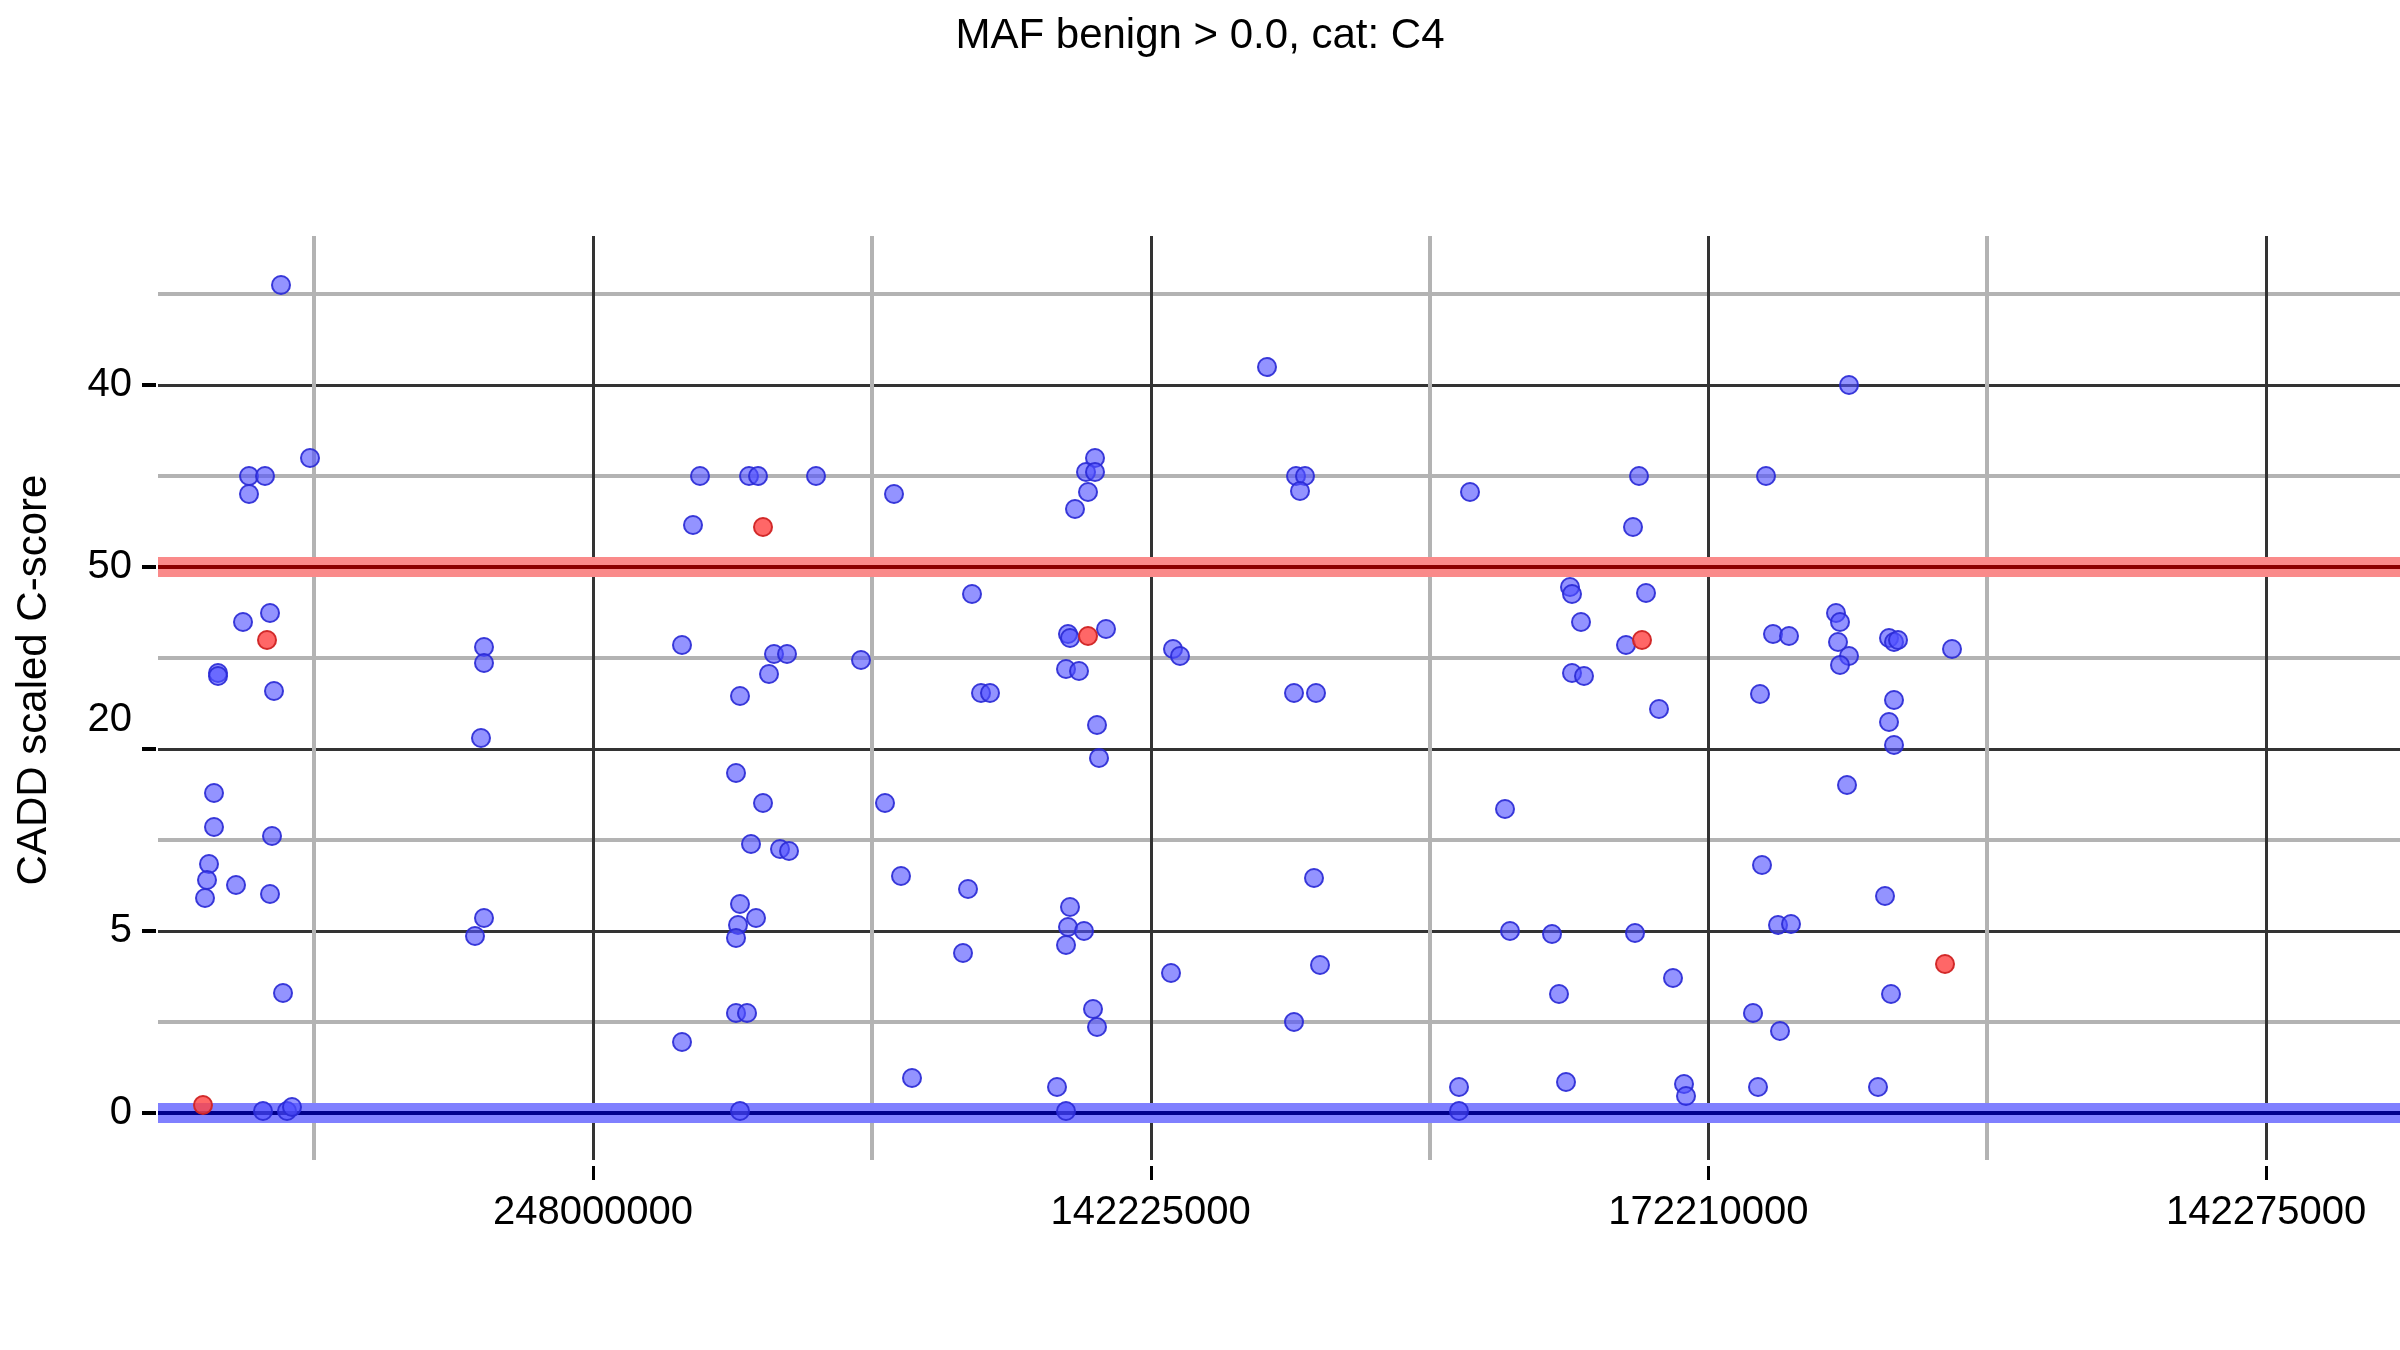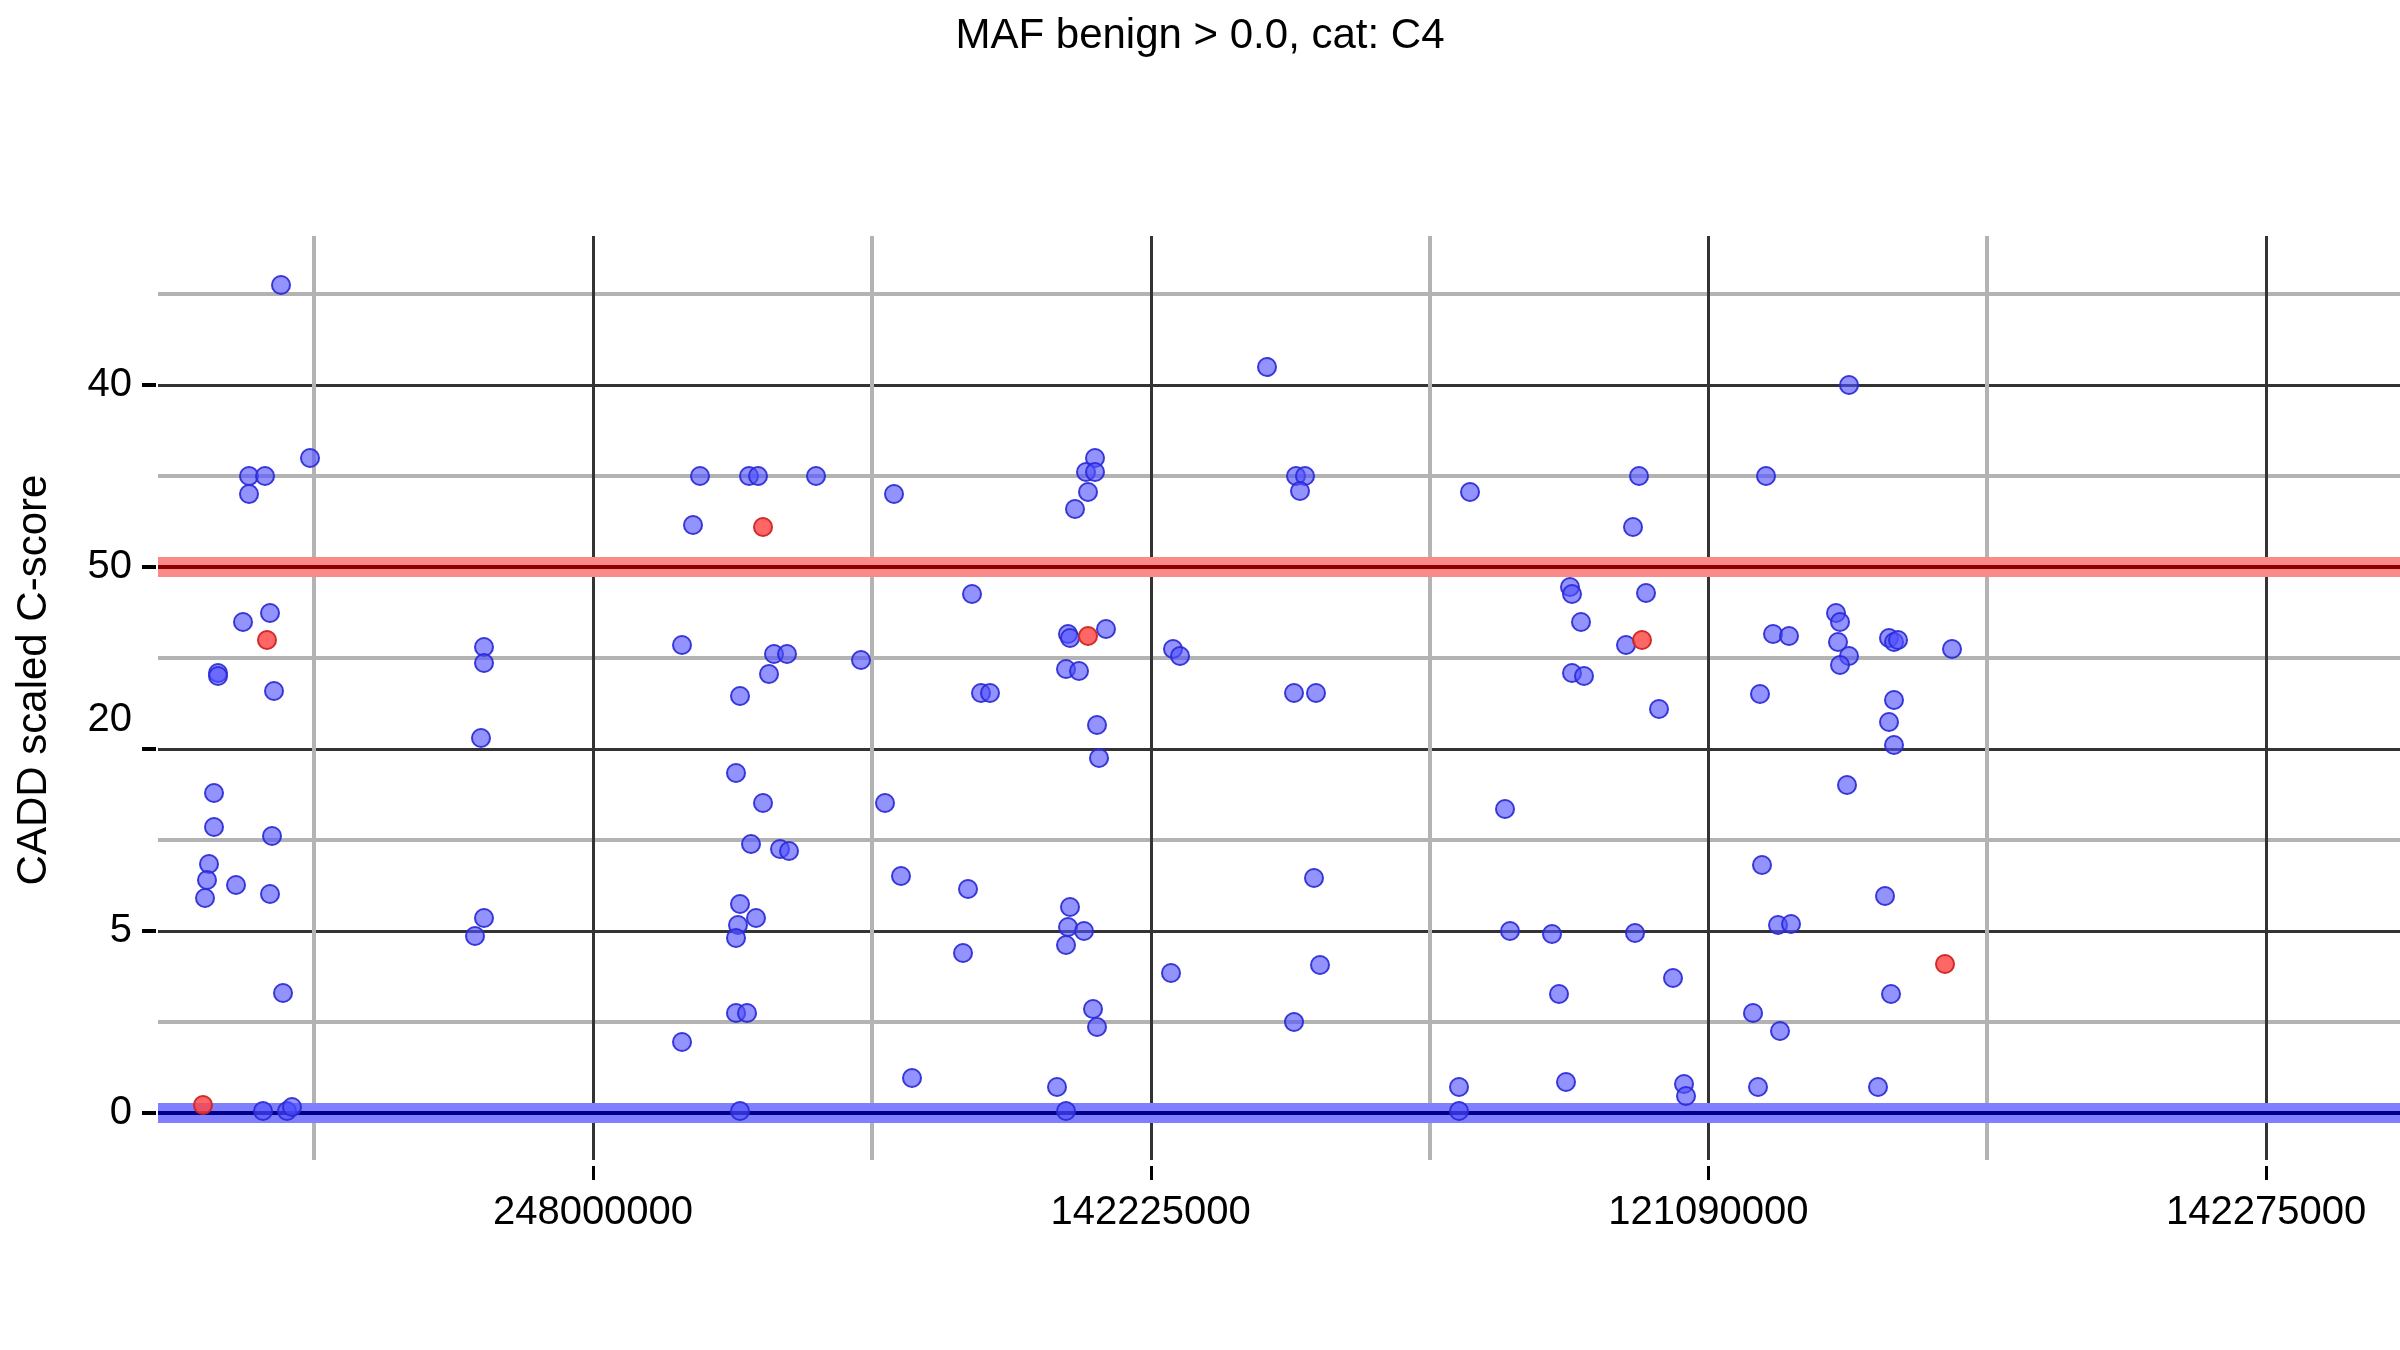--- a/index.html
+++ b/index.html
@@ -237,18 +237,18 @@
       <div class="ytick-text" style="position: absolute; right: 2268px; top: 695px;">20</div>
       <div class="ytick-mark" style="left: 142px; top: 565.039px; position: absolute;"></div>
       <div class="ytick-text" style="position: absolute; right: 2268px; top: 542.039px;">50</div>
       <div class="ytick-mark" style="left: 142px; top: 383.15px; position: absolute;"></div>
       <div class="ytick-text" style="position: absolute; right: 2268px; top: 360.15px;">40</div>
       <div class="xtick-mark" style="position: absolute; left: 592.015px; top: 1166px;"></div>
       <div class="xtick-text" style="position: absolute; left: 433.015px; top: 1188px;">248000000</div>
       <div class="xtick-mark" style="position: absolute; left: 1149.73px; top: 1166px;"></div>
       <div class="xtick-text" style="position: absolute; left: 990.726px; top: 1188px;">142225000</div>
       <div class="xtick-mark" style="position: absolute; left: 1707.44px; top: 1166px;"></div>
-      <div class="xtick-text" style="position: absolute; left: 1548.44px; top: 1188px;">121090000</div>
+      <div class="xtick-text" style="position: absolute; left: 1548.44px; top: 1188px;">172210000</div>
       <div class="xtick-mark" style="position: absolute; left: 2265.15px; top: 1166px;"></div>
       <div class="xtick-text" style="position: absolute; left: 2106.15px; top: 1188px;">142275000</div>
     </div>
 
 </div>
 
 </body></html>

